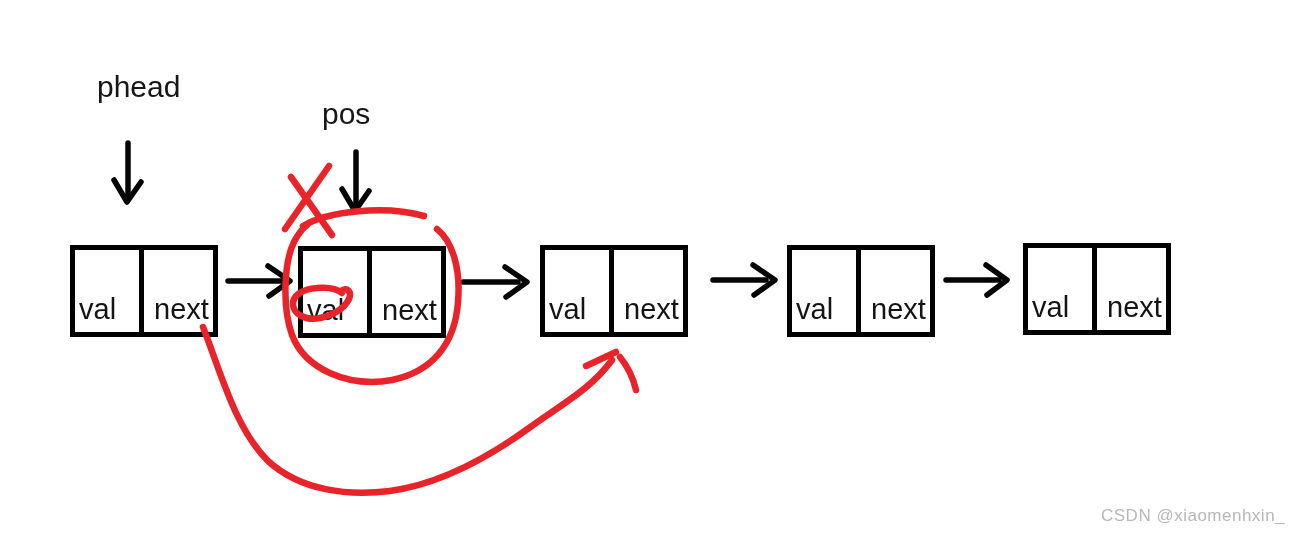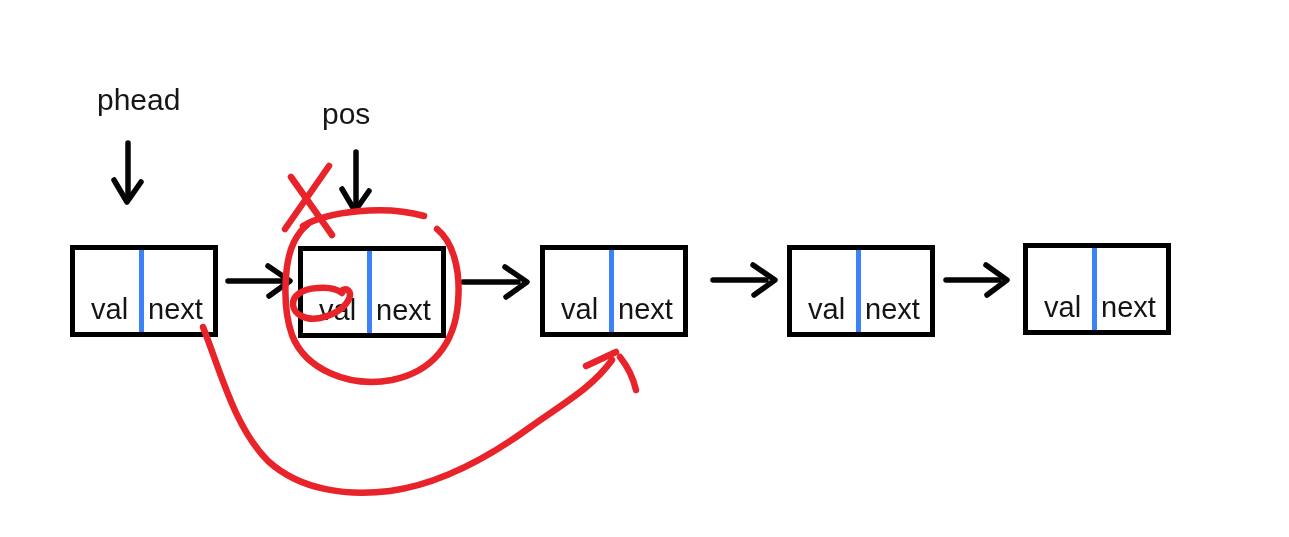--- a/index.html
+++ b/index.html
@@ -27,47 +27,47 @@
   .cell{
     display:flex;
     align-items:flex-end;
     box-sizing:border-box;
     font-size:29px;
     color:#141414;
     padding-bottom:6px;
   }
   .cell.val{
     width:69px;
-    border-right:5px solid #3b82f6;
-    padding-left:16px;
+    border-right:5px solid #000000;
+    padding-left:4px;
   }
   .cell.next{
     flex:1;
-    padding-left:4px;
+    padding-left:10px;
   }
   svg.overlay{
     position:absolute;
     left:0;top:0;
     pointer-events:none;
   }
   .watermark{
     position:absolute;
     left:1101px;top:506px;
     font-size:17px;
     color:#b7b7b7;
     letter-spacing:0.5px;
     white-space:nowrap;
   }
 </style>
 </head>
 <body>
 
 <div class="canvas">
 
-  <div class="ptr-label" style="left:97px;top:83px;">phead</div>
+  <div class="ptr-label" style="left:97px;top:70px;">phead</div>
   <div class="ptr-label" style="left:322px;top:89px;margin-top:8px;">pos</div>
 
   <div class="node" style="left:70px;top:245px;">
     <div class="cell val">val</div>
     <div class="cell next">next</div>
   </div>
   <div class="node" style="left:298px;top:246px;">
     <div class="cell val">val</div>
     <div class="cell next">next</div>
   </div>
@@ -137,14 +137,15 @@
         <path d="M203,327 C221,373 235,428 268,461
                  C301,491 348,496 390,491
                  C441,484 489,457 529,428
                  C562,404 591,389 612,360"></path>
         <path d="M586,366 L616,352"></path>
         <path d="M620,357 C628,367 633,377 636,390"></path>
       </g>
     </g>
   </svg>
 
+  <div class="watermark">CSDN @xiaomenhxin_</div>
 
 </div>
 
 </body></html>

